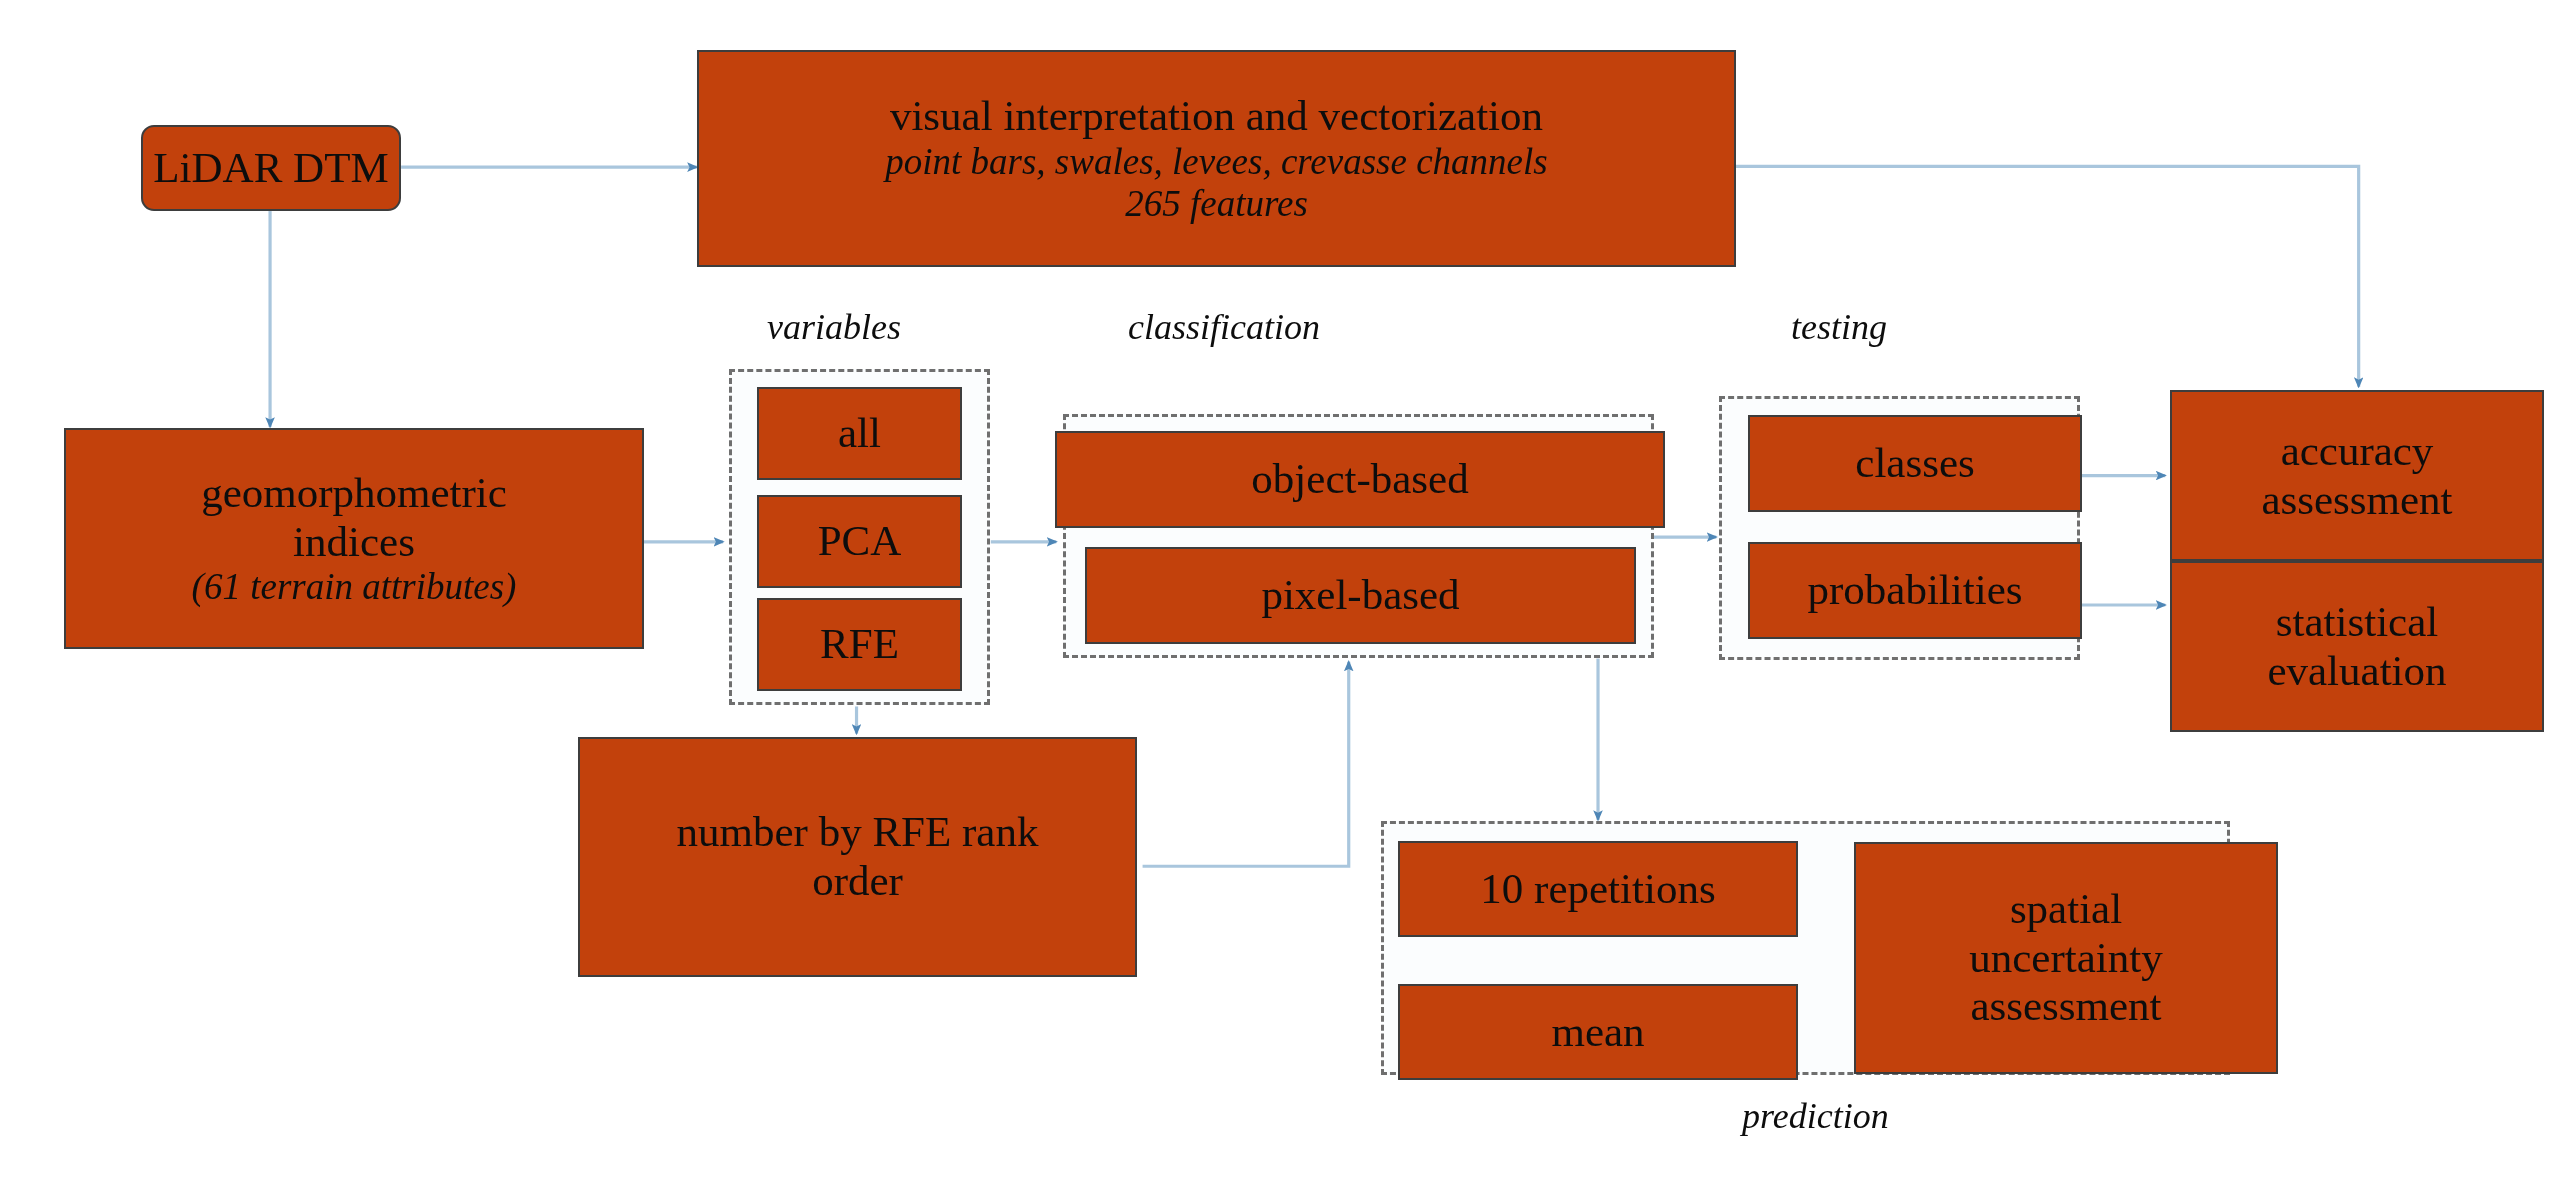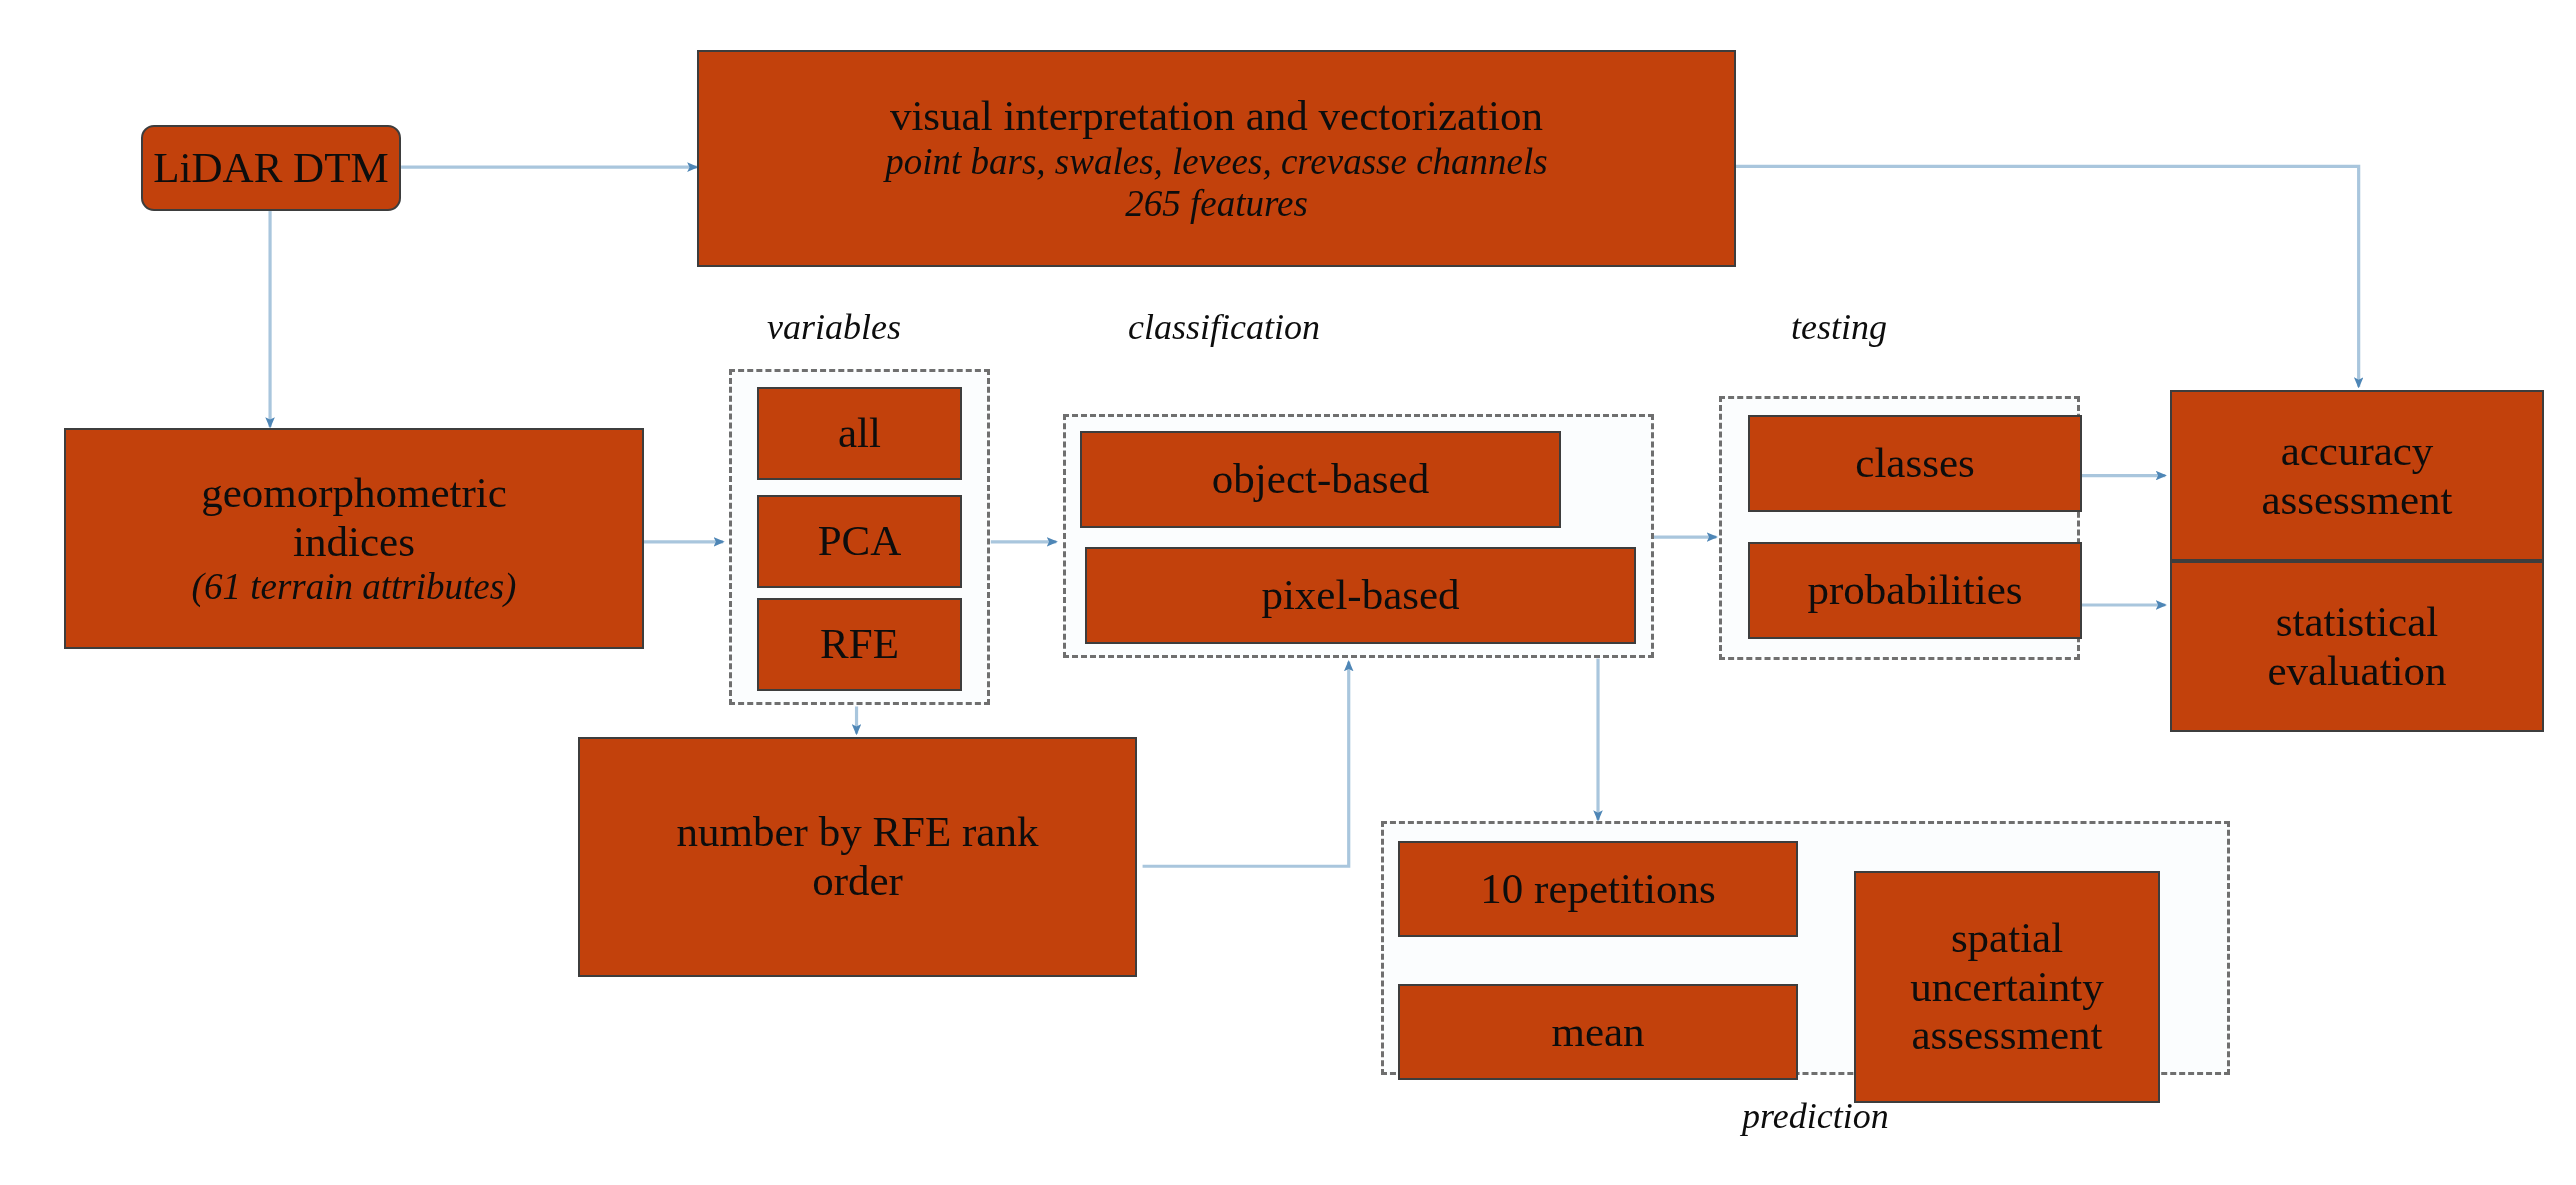--- a/index.html
+++ b/index.html
@@ -137,21 +137,21 @@
   <div class="node" style="left:757px; top:387px; width:205px; height:93px;">
     <span class="line-main">all</span>
   </div>
   <div class="node" style="left:757px; top:495px; width:205px; height:93px;">
     <span class="line-main">PCA</span>
   </div>
   <div class="node" style="left:757px; top:598px; width:205px; height:93px;">
     <span class="line-main">RFE</span>
   </div>
 
-  <div class="node" style="left:1080px; top:431px; width:481px; height:97px;">
+  <div class="node" style="left:1055px; top:431px; width:610px; height:97px;">
     <span class="line-main">object-based</span>
   </div>
   <div class="node" style="left:1085px; top:547px; width:551px; height:97px;">
     <span class="line-main">pixel-based</span>
   </div>
 
   <div class="node" style="left:1748px; top:415px; width:334px; height:97px;">
     <span class="line-main">classes</span>
   </div>
   <div class="node" style="left:1748px; top:542px; width:334px; height:97px;">
@@ -172,20 +172,20 @@
     <span class="line-main">order</span>
   </div>
 
   <div class="node" style="left:1398px; top:841px; width:400px; height:96px;text-align:right;">
     <span class="line-main">10 repetitions</span>
   </div>
   <div class="node" style="left:1398px; top:984px; width:400px; height:96px;">
     <span class="line-main">mean</span>
   </div>
 
-  <div class="node" style="left:1854px; top:871px; width:306px; height:232px;">
+  <div class="node" style="left:1854px; top:842px; width:424px; height:232px;">
     <span class="line-main">spatial</span>
     <span class="line-main">uncertainty</span>
     <span class="line-main">assessment</span>
   </div>
 
 </div>
 
 
 </body></html>

